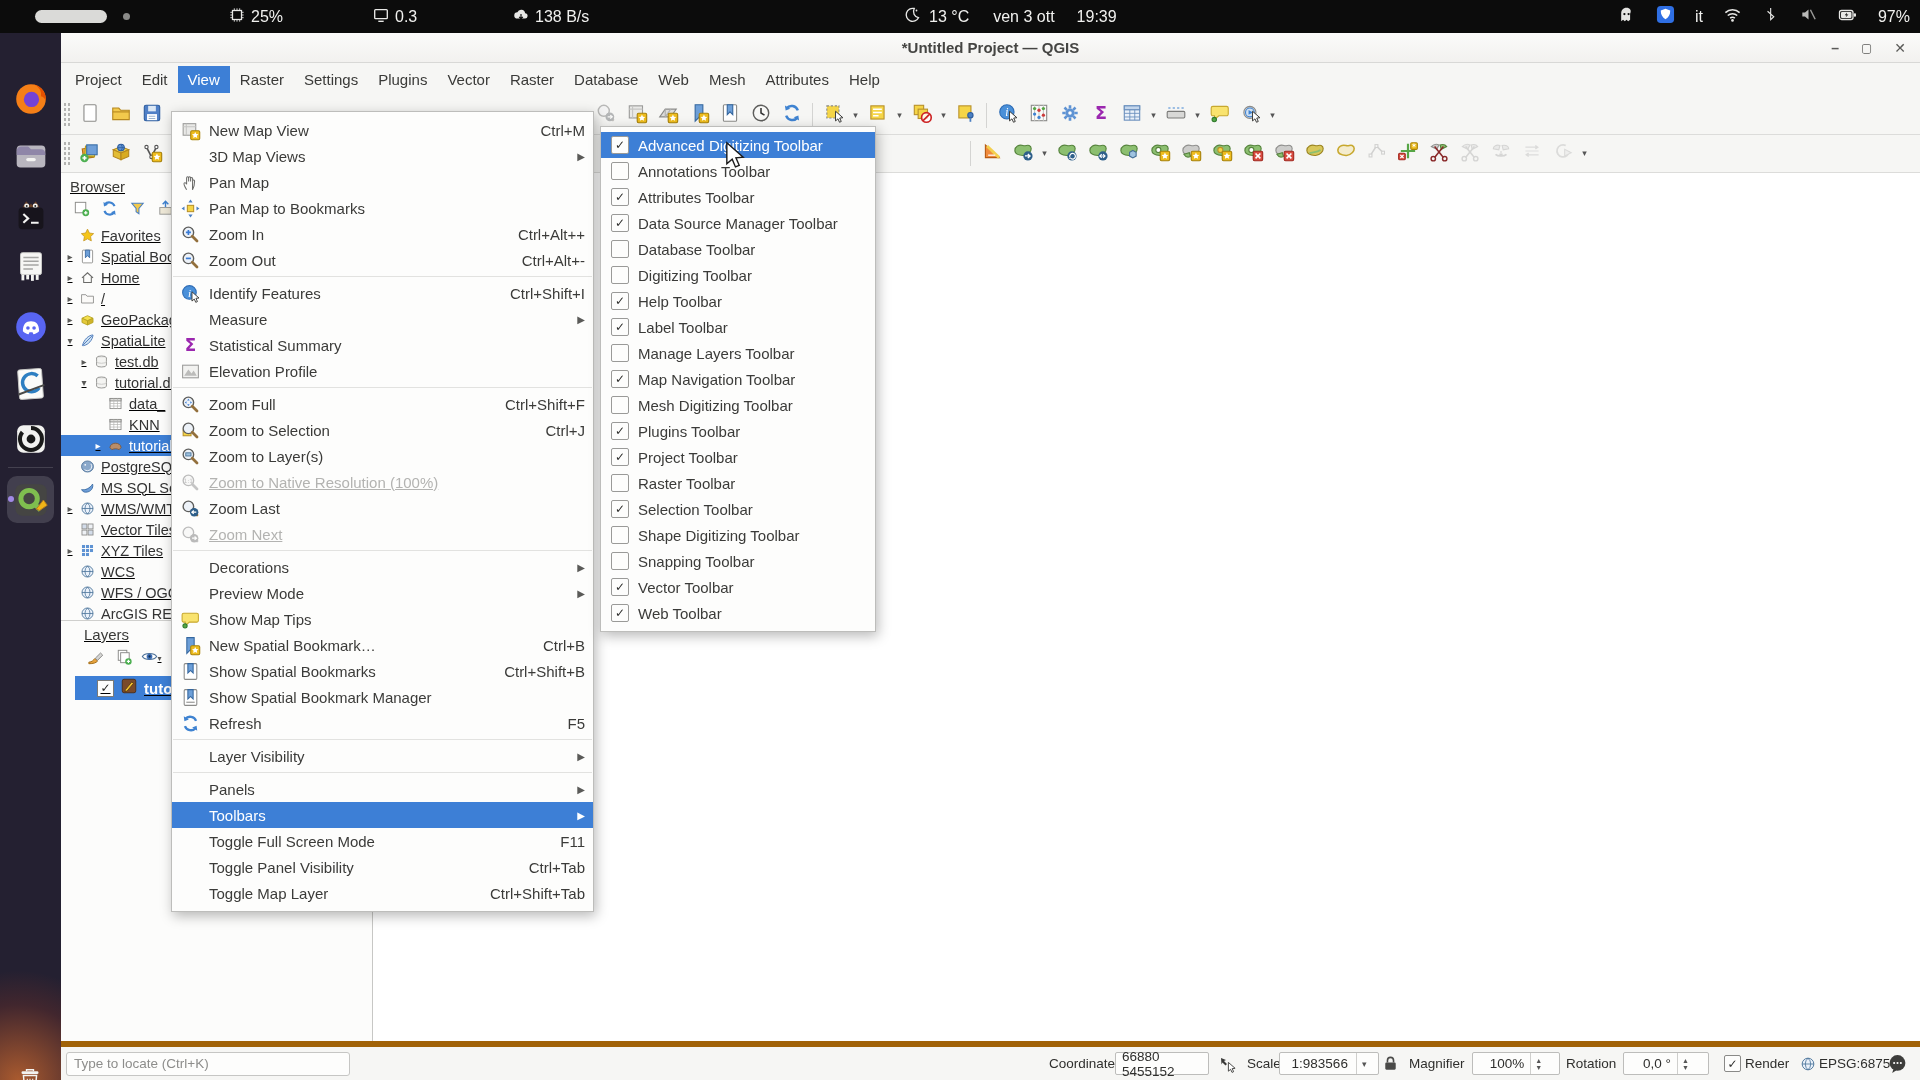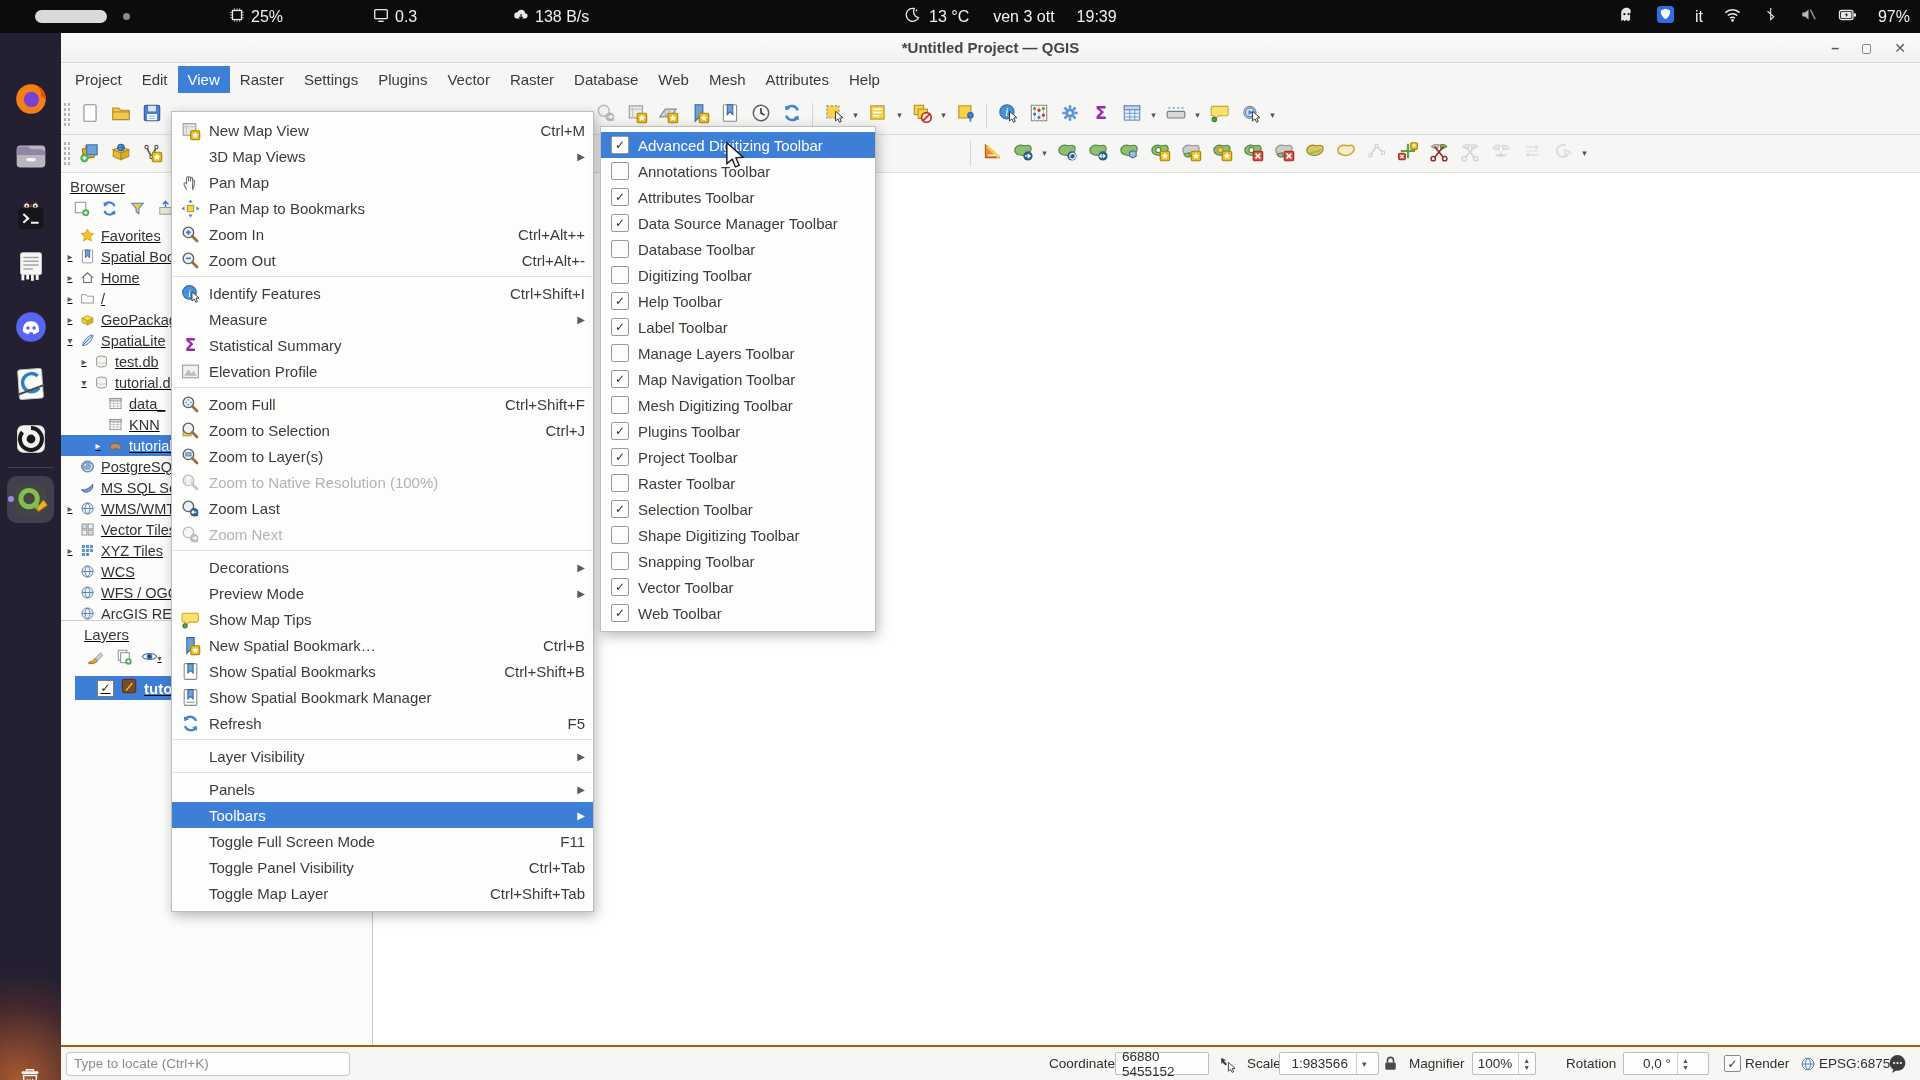--- a/index.html
+++ b/index.html
@@ -54,21 +54,21 @@
   .trow .ticon{width:20px;height:18px;flex:0 0 20px;display:flex;align-items:center;justify-content:center;margin-right:4px;}
   .trow.sel{background:#3d7fd6;color:#fff;}
   .trow.sel .exp{color:#fff;}
   .layers{flex:1;background:#fcfcfb;display:flex;flex-direction:column;overflow:hidden;padding-left:14px;}
   .layer-row{height:24px;margin-top:3px;background:#3d7fd6;display:flex;align-items:center;gap:6px;padding-left:22px;}
   .lr-check{width:15px;height:15px;background:#fdfdfc;border:1px solid #7a7a78;display:flex;align-items:center;justify-content:center;
     font-size:12px;font-weight:bold;color:#1d1d1b;}
   .layer-row .lname{color:#fff;font-weight:bold;font-size:15px;}
   .canvas{flex:1;background:#fff;}
   
-  .statusbar{height:33px;background:#f6f6f4;border-top:2px solid #a16207;position:relative;font-size:13.5px;color:#2f2f2d;}
+  .statusbar{height:33px;background:#f6f6f4;border-top:6px solid #a16207;position:relative;font-size:13.5px;color:#2f2f2d;}
   .statusbar .sb{position:absolute;top:0;height:33px;display:flex;align-items:center;}
   .locate{left:5px;}
   .locate input{width:268px;height:22px;border:1px solid #c6c6c4;border-radius:3px;background:#fdfdfc;
     font-size:13.5px;padding:0 7px;color:#3a3a38;font-family:inherit;}
   .locate input::placeholder{color:#8d8d8b;}
   .sbox{height:23px;background:#fdfdfc;border:1px solid #bdbdbb;border-radius:2px;display:flex;align-items:center;
     justify-content:center;font-size:13.5px;color:#2f2f2d;padding:0 6px;box-sizing:border-box;}
   .sbox .ddp{margin-left:8px;border-left:1px solid #cfcfcd;height:21px;display:flex;align-items:center;padding-left:5px;font-size:9px;color:#555;}
   .spin{display:flex;flex-direction:column;justify-content:center;margin-left:6px;border-left:1px solid #cfcfcd;height:21px;
     padding-left:4px;font-size:7px;line-height:7px;color:#555;}
@@ -76,21 +76,21 @@
     justify-content:center;font-size:12px;font-weight:bold;color:#2e2e2c;}
   
   .popup{position:absolute;background:#fdfdfc;border:1px solid #bdbdbb;box-shadow:2px 4px 12px rgba(0,0,0,.28);z-index:50;padding:5px 0;box-sizing:border-box;}
   .viewmenu{left:171px;top:95px;width:423px;margin-top:16px;}
   .vm-row{height:26px;display:flex;align-items:center;padding:0 8px 0 6px;font-size:15px;color:#3b3b39;}
   .vm-row .mi{width:24px;height:22px;display:flex;align-items:center;justify-content:center;margin-right:7px;flex:0 0 24px;}
   .vm-row .sc{margin-left:auto;padding-left:30px;}
   .vm-row .subarr{margin-left:auto;font-size:10px;color:#5a5a58;}
   .vm-row.hl{background:#3d7fd6;color:#fff;}
   .vm-row.hl .subarr{color:#fff;}
-  .vm-row.dis{color:#b3b3b1;}
+  .vm-row.dis{color:#b3b3b1;text-decoration:underline;}
   .vm-row.dis .mi{opacity:.4;filter:grayscale(1);}
   .vm-sep{height:1px;background:#e2e2e0;margin:3px 1px;}
   .submenu{left:600px;top:126px;width:276px;}
   .sm-row{height:26px;display:flex;align-items:center;padding:0 8px 0 10px;font-size:15px;color:#3b3b39;gap:9px;}
   .sm-row.hl{background:#3d7fd6;color:#fff;}
   .sm-check{width:16px;height:16px;background:#fdfdfc;border:1px solid #9a9a98;border-radius:2px;display:flex;align-items:center;
     justify-content:center;font-size:12px;font-weight:bold;color:#2e2e2c;flex:0 0 16px;}
   .cursor{position:absolute;left:723px;top:141px;z-index:100;}
 </style>
 </head>
@@ -935,21 +935,21 @@
         </div>
       </div>
       <div class="sb" style="left:1320px" id="ic-lock">
           <svg xmlns="http://www.w3.org/2000/svg" viewBox="0 0 20 20" width="19" height="19">
             <rect x="4.5" y="9" width="11" height="7.5" rx="1.2" fill="#4a4a48"></rect>
             <path d="M6.8 9 V6.8 a3.2 3.2 0 0 1 6.4 0 V9" fill="none" stroke="#4a4a48" stroke-width="1.7"></path>
           </svg>
         </div>
       <div class="sb" style="left:1348px">Magnifier</div>
       <div class="sb" style="left:1411px">
-        <div class="sbox" style="width:64px">
+        <div class="sbox" style="width:88px">
           <span>100%</span>
             <span class="spin">
               <span>▲</span>
               <span>▼</span>
             </span>
         </div>
       </div>
       <div class="sb" style="left:1505px">Rotation</div>
       <div class="sb" style="left:1562px">
         <div class="sbox" style="width:86px">

